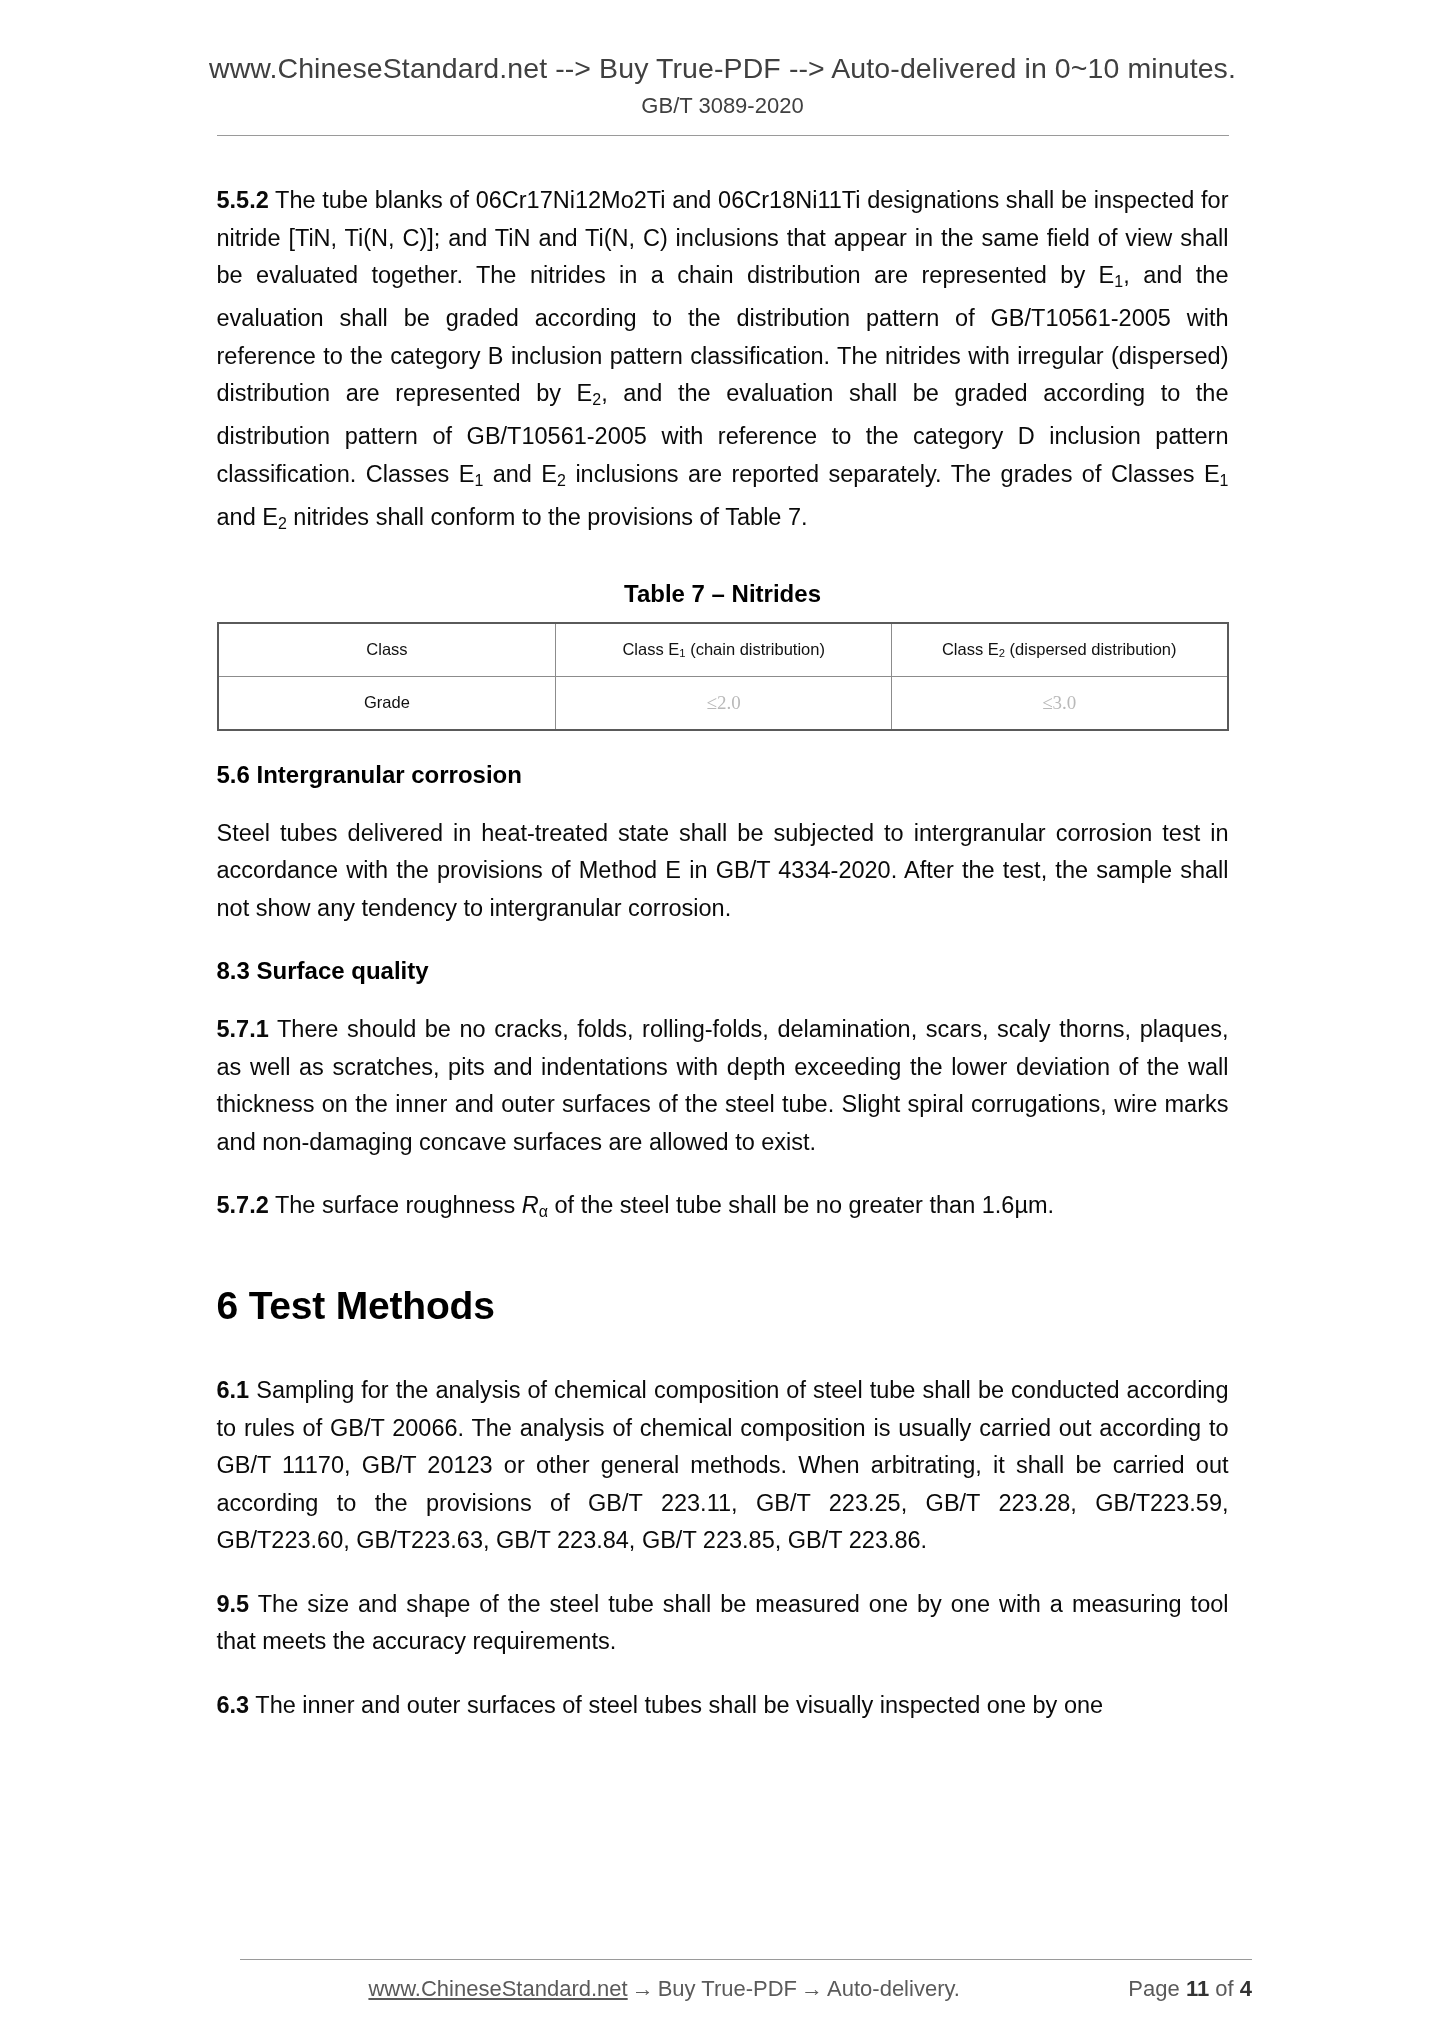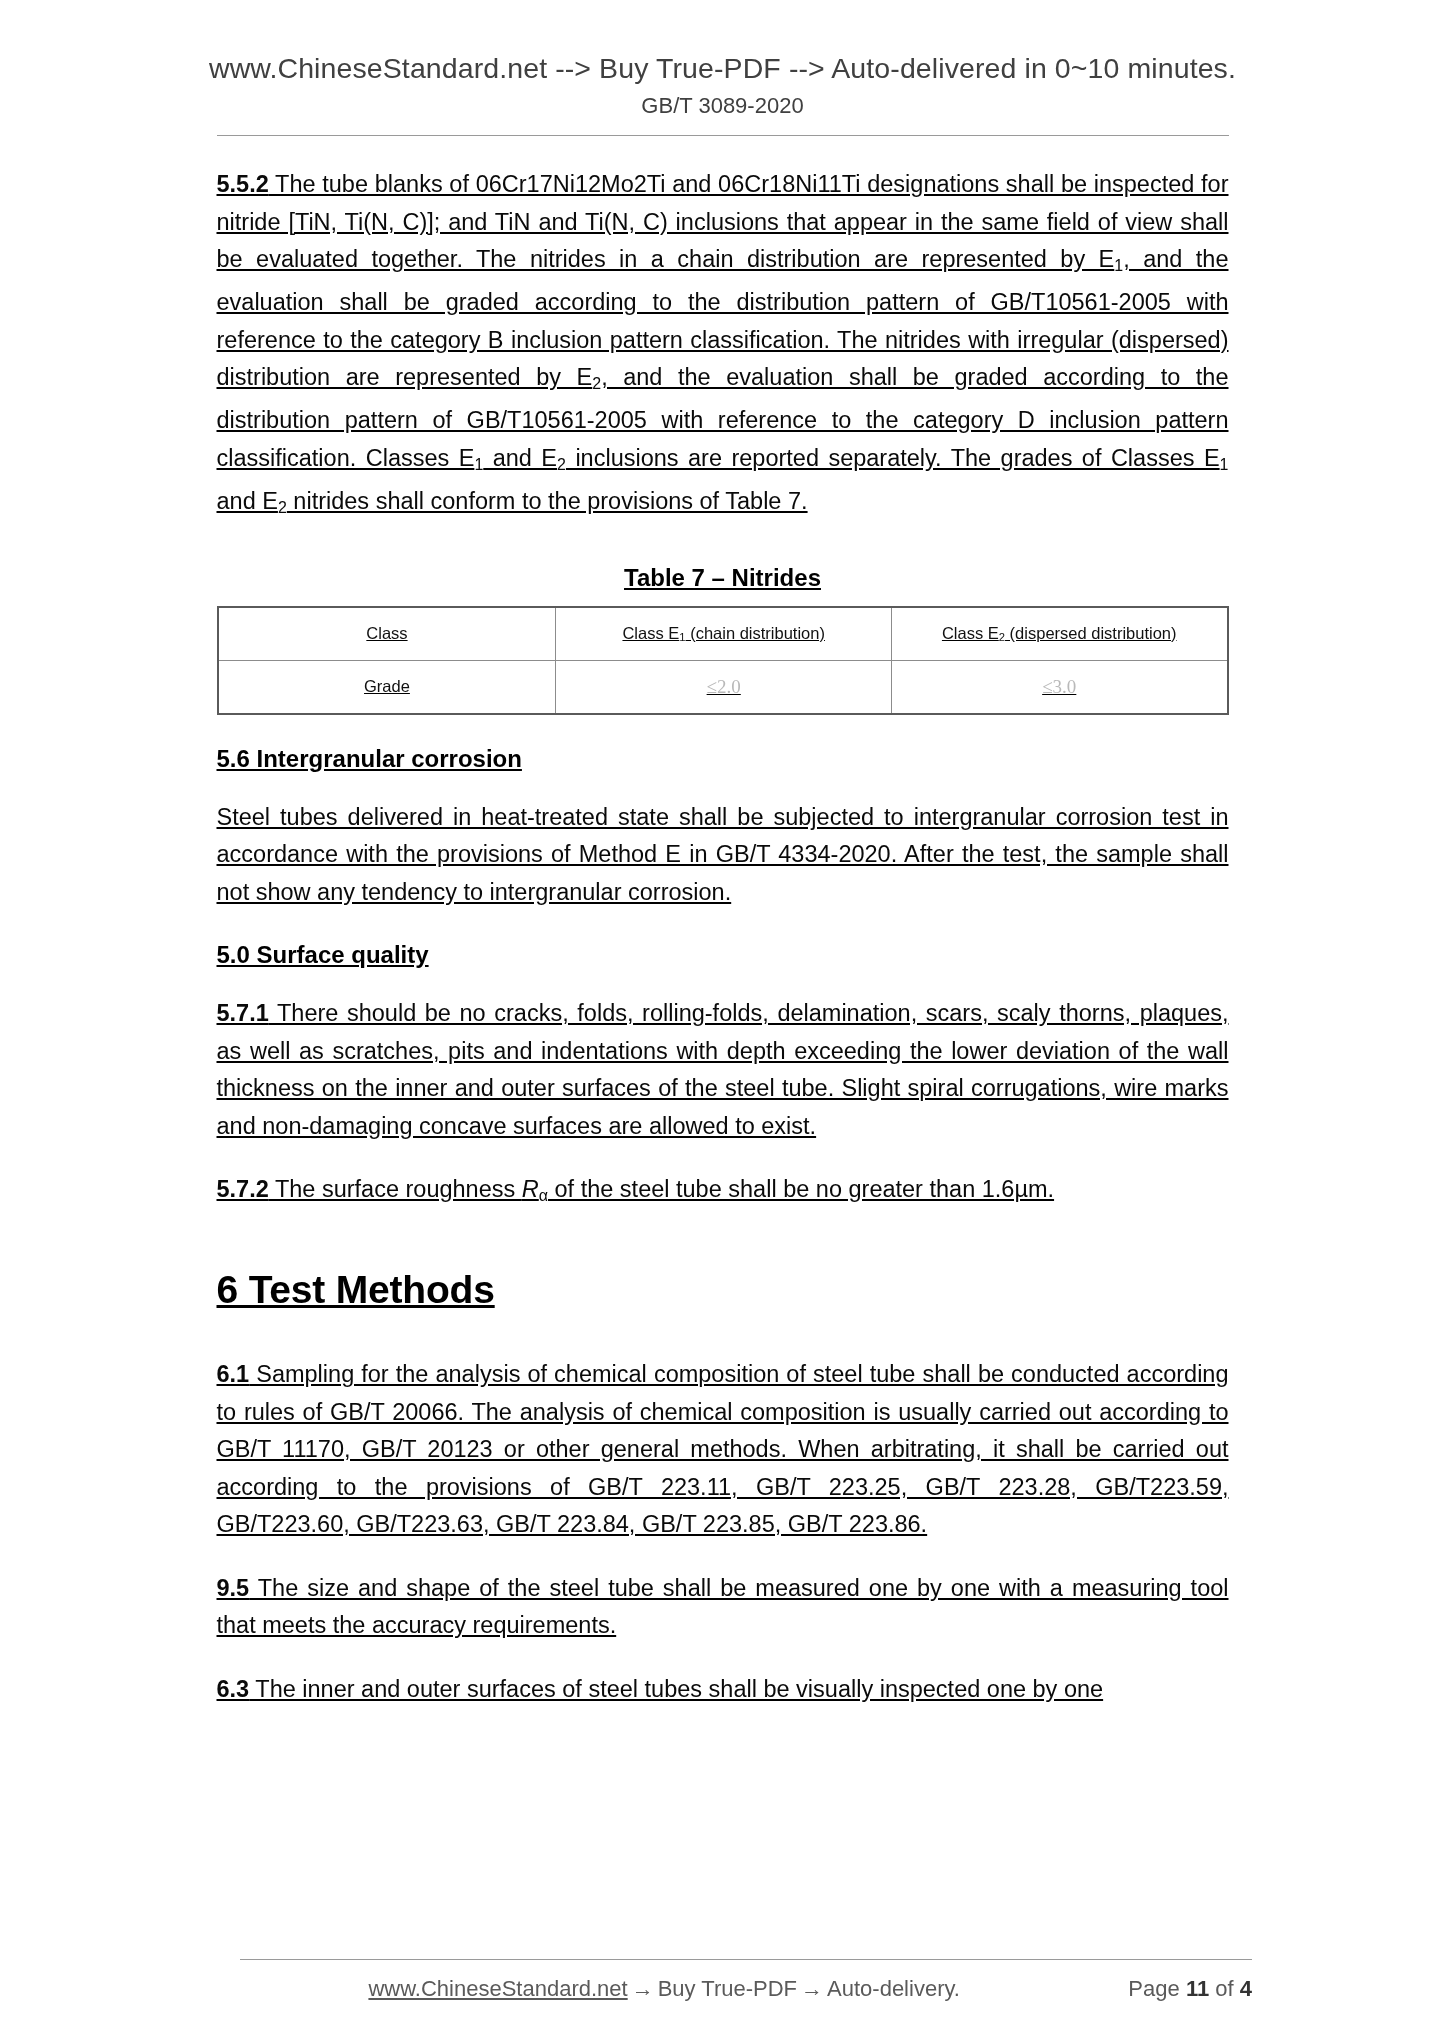--- a/index.html
+++ b/index.html
@@ -38,23 +38,22 @@
   }
   .header-rule {
     margin: 16px auto 0 auto;
     width: 1012px;
     border-top: 1px solid #9a9a9a;
   }
 
   
   .content {
     width: 1012px;
-    margin: 0 auto;
+    margin: 16px auto;
     padding-top: 30px;
-    text-decoration: underline;
   }
 
   p.body-text {
     font-size: 23.5px;
     line-height: 37.5px;
     text-align: justify;
     text-justify: inter-word;
     margin: 0 0 26px 0;
     color: #0a0a0a;
   }
@@ -183,21 +182,21 @@
           <td class="col1">Grade</td>
           <td class="col2 faded">≤2.0</td>
           <td class="col3 faded">≤3.0</td>
         </tr>
       </tbody>
     </table>
 
     <h3 class="sub-heading">5.6 Intergranular corrosion</h3>
     <p class="body-text">Steel tubes delivered in heat-treated state shall be subjected to intergranular corrosion test in accordance with the provisions of Method E in GB/T 4334-2020. After the test, the sample shall not show any tendency to intergranular corrosion.</p>
 
-    <h3 class="sub-heading">5.0 Surface quality</h3>
+    <h3 class="sub-heading">8.3 Surface quality</h3>
 
     <p class="body-text"><span class="num">5.7.1</span><span> There should be no cracks, folds, rolling-folds, delamination, scars, scaly thorns, plaques, as well as scratches, pits and indentations with depth exceeding the lower deviation of the wall thickness on the inner and outer surfaces of the steel tube. Slight spiral corrugations, wire marks and non-damaging concave surfaces are allowed to exist.</span></p>
 
     <p class="body-text nojust"><span class="num">5.7.2</span><span> The surface roughness </span><span class="ital">R</span><sub>α</sub><span> of the steel tube shall be no greater than 1.6µm.</span></p>
 
     <h2 class="main-heading">6 Test Methods</h2>
 
     <p class="body-text"><span class="num">6.1</span><span> Sampling for the analysis of chemical composition of steel tube shall be conducted according to rules of GB/T 20066. The analysis of chemical composition is usually carried out according to GB/T 11170, GB/T 20123 or other general methods. When arbitrating, it shall be carried out according to the provisions of GB/T 223.11, GB/T 223.25, GB/T 223.28, GB/T223.59, GB/T223.60, GB/T223.63, GB/T 223.84, GB/T 223.85, GB/T 223.86.</span></p>
 
     <p class="body-text"><span class="num">9.5</span><span> The size and shape of the steel tube shall be measured one by one with a measuring tool that meets the accuracy requirements.</span></p>

